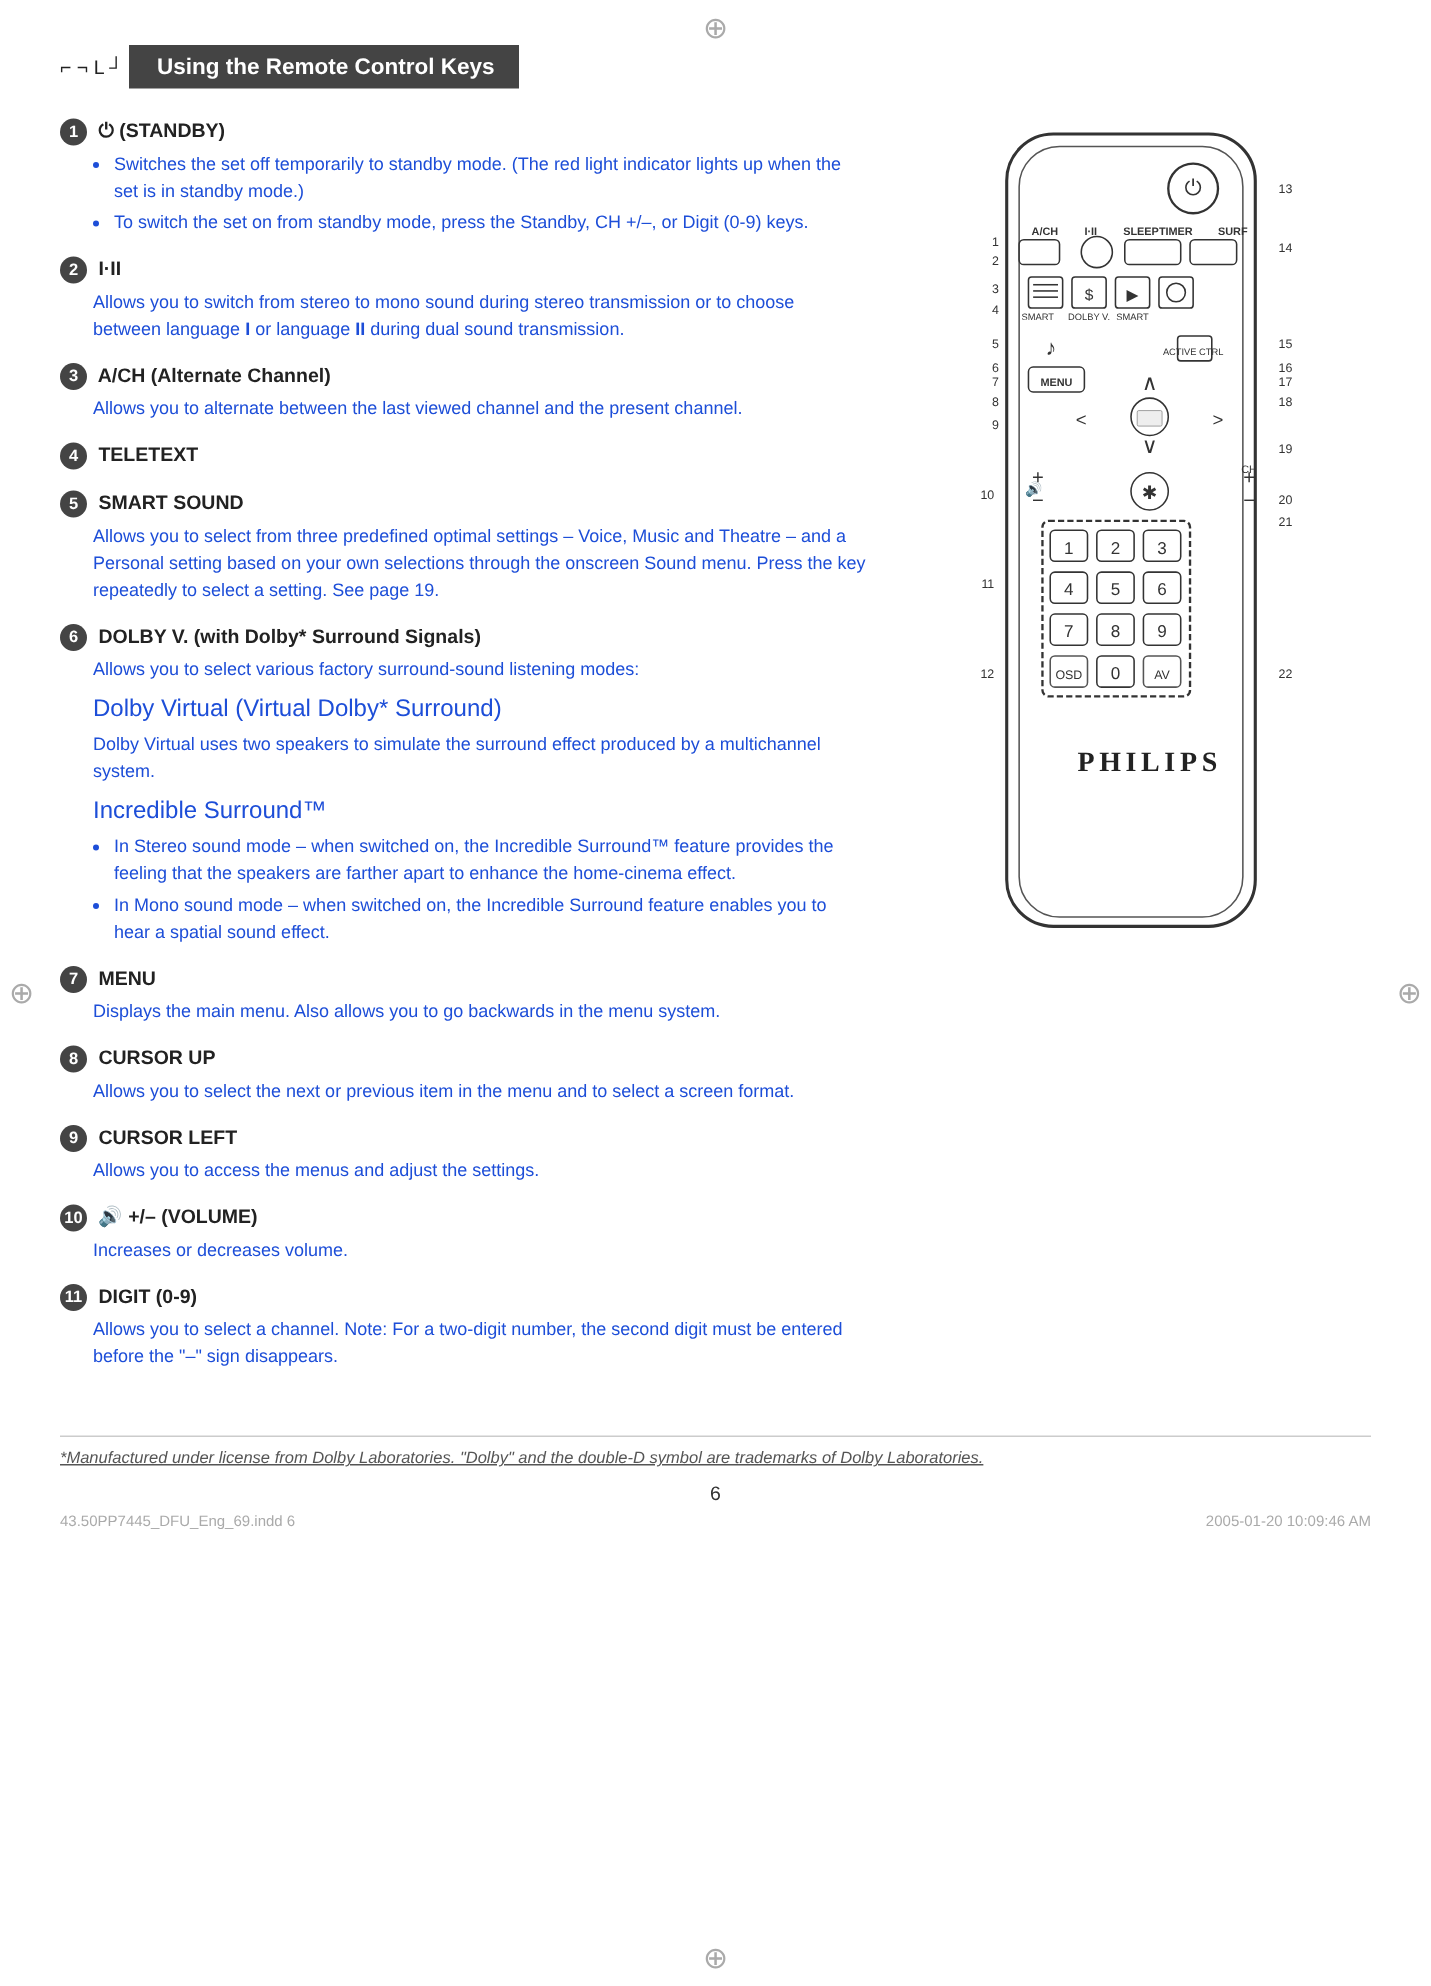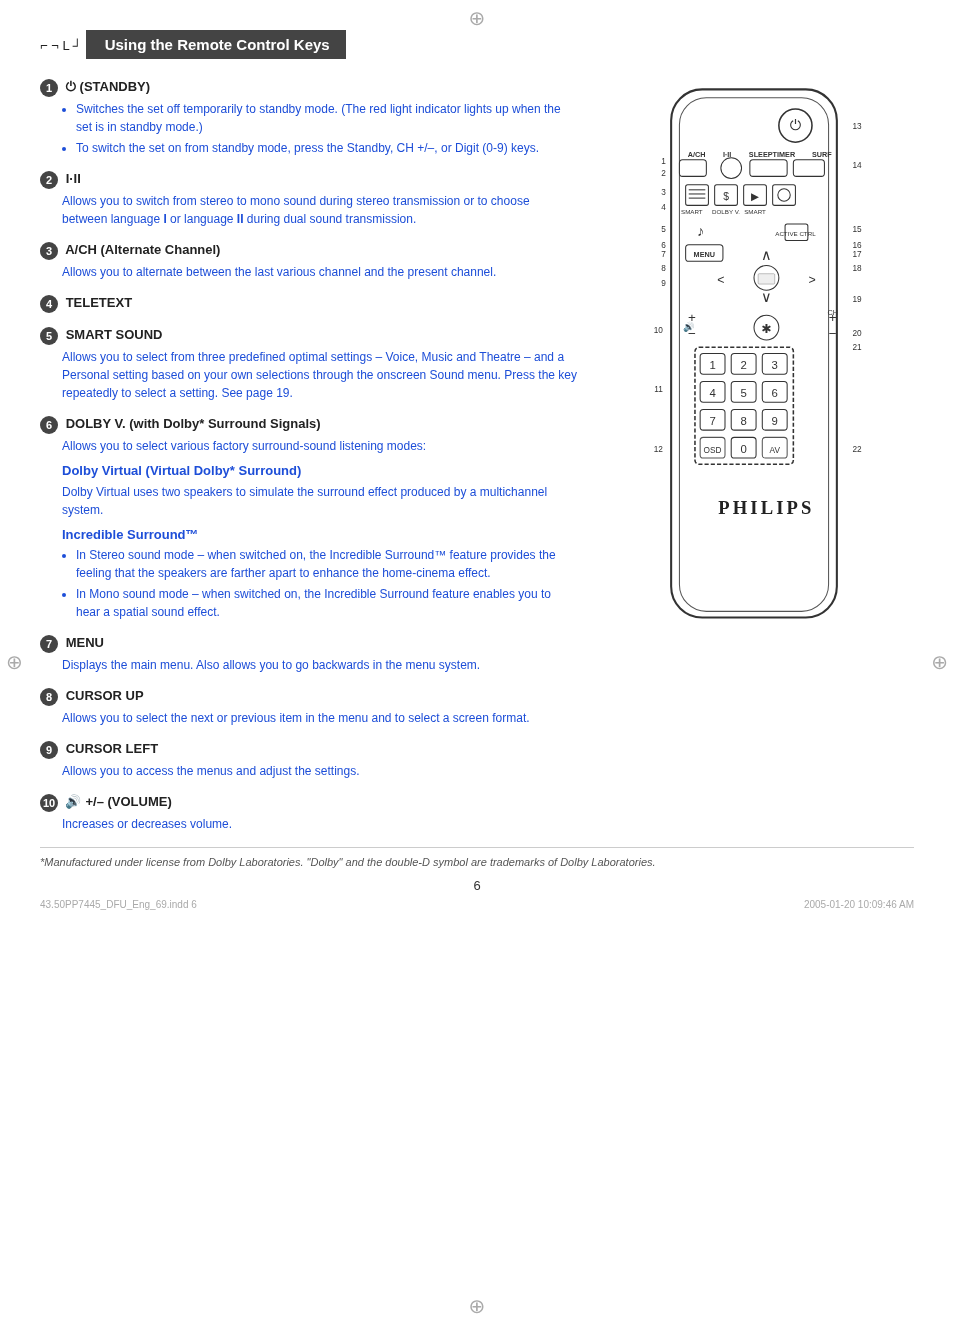--- a/index.html
+++ b/index.html
@@ -113,40 +113,42 @@
       color: #1d4ed8;
     }
     .section-body ul {
       padding-left: 14px;
     }
     .section-body ul li {
       list-style: disc;
       margin-bottom: 3px;
     }
     .sub-title {
-      font-weight: bold;
-      font-size: 13px;
+      font-weight: normal;
+      font-size: 16px;
       margin-top: 6px;
       margin-bottom: 2px;
     }
 
     
     .remote-wrap {
       display: flex;
       justify-content: center;
       margin-top: 0;
     }
 
     
     .footer {
+      margin-top: 30px;
       border-top: 1px solid #ccc;
       padding-top: 8px;
       font-size: 11px;
       color: #555;
       font-style: italic;
+      text-decoration: underline;
     }
     .page-number {
       text-align: center;
       font-size: 13px;
       margin-top: 10px;
       color: #333;
     }
     .file-info {
       font-size: 10px;
       color: #aaa;
@@ -200,21 +202,21 @@
           Allows you to switch from stereo to mono sound during stereo transmission or to choose between language <strong>I</strong> or language <strong>II</strong> during dual sound transmission.
         </div>
       </div>
 
       <div class="section">
         <div class="section-title">
           <span class="section-num">3</span>
           <span> A/CH (Alternate Channel)</span>
         </div>
         <div class="section-body">
-          Allows you to alternate between the last various channel and the present channel.
+          Allows you to alternate between the last viewed channel and the present channel.
         </div>
       </div>
 
       <div class="section">
         <div class="section-title">
           <span class="section-num">4</span>
           <span> TELETEXT</span>
         </div>
       </div>
 
@@ -278,20 +280,29 @@
       <div class="section">
         <div class="section-title">
           <span class="section-num">10</span>
           <span> 🔊 +/– (VOLUME)</span>
         </div>
         <div class="section-body">
           Increases or decreases volume.
         </div>
       </div>
 
+      <div class="section">
+        <div class="section-title">
+          <span class="section-num">11</span>
+          <span> DIGIT (0-9)</span>
+        </div>
+        <div class="section-body">
+          Allows you to select a channel. Note: For a two-digit number, the second digit must be entered before the "–" sign disappears.
+        </div>
+      </div>
 
     </div>
 
     <div class="right-col">
       <div class="remote-wrap">
         <svg viewBox="0 0 280 560" width="290" height="580" xmlns="http://www.w3.org/2000/svg">
 
           <rect x="60" y="10" width="160" height="510" rx="30" ry="30" fill="white" stroke="#333" stroke-width="2"></rect>
 
           <rect x="68" y="18" width="144" height="496" rx="26" ry="26" fill="white" stroke="#555" stroke-width="1"></rect>

